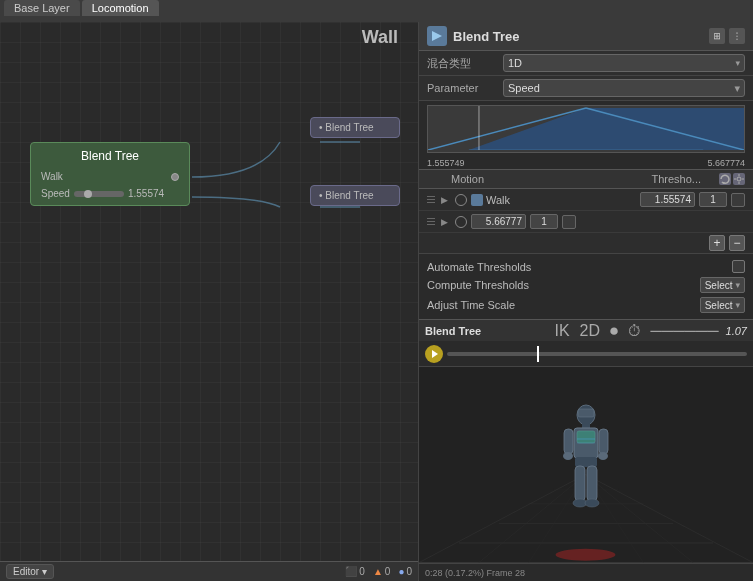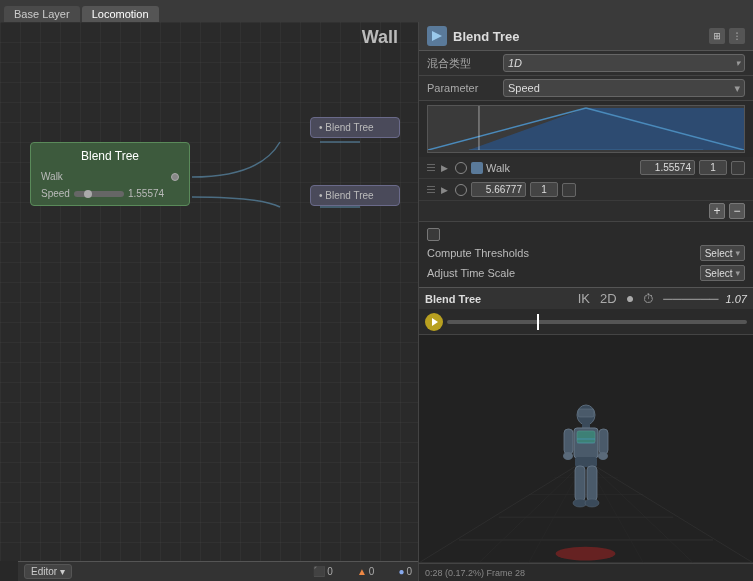--- a/index.html
+++ b/index.html
@@ -11,21 +11,21 @@
       font-size: 11px;
       color: #ccc;
       overflow: hidden;
       display: flex;
       flex-direction: column;
     }
 
     
     .tab-bar {
       display: flex;
-      align-items: flex-end;
+      align-items: flex-start;
       background: #3a3a3a;
       height: 22px;
       padding: 0 4px;
       gap: 2px;
       flex-shrink: 0;
     }
     .tab {
       padding: 2px 10px;
       border-radius: 3px 3px 0 0;
       cursor: pointer;
@@ -188,24 +188,23 @@
     }
 
     
     .status-bar {
       height: 20px;
       background: #333;
       border-top: 1px solid #555;
       display: flex;
       align-items: center;
       padding: 0 6px;
-      gap: 24px;
+      gap: 8px;
       font-size: 10px;
       color: #aaa;
-      margin-left: 18px;
     }
     .status-btn {
       background: #444;
       border: 1px solid #555;
       border-radius: 3px;
       padding: 1px 6px;
       color: #ccc;
       cursor: pointer;
       font-size: 10px;
     }
@@ -518,21 +517,21 @@
       color: #ddd;
       font-weight: bold;
     }
     .preview-icons {
       display: flex;
       align-items: center;
       gap: 4px;
       margin-left: auto;
     }
     .pv-icon {
-      font-size: 13px;
+      font-size: 16px;
       color: #aaa;
       cursor: pointer;
       padding: 1px 3px;
       text-align: right;
     }
     .preview-speed {
       font-size: 11px;
       color: #ddd;
       font-style: italic;
     }
@@ -705,21 +704,21 @@
       </div>
       <span class="inspector-title">Blend Tree</span>
       <div class="inspector-header-icons">
         <div class="hdr-icon">⊞</div>
         <div class="hdr-icon">⋮</div>
       </div>
     </div>
 
     <div class="blend-type-row">
       <span class="blend-type-label">混合类型</span>
-      <div class="blend-type-select" style="display:flex;align-items:center;justify-content:space-between;font-style:italic;">
+      <div class="blend-type-select" style="display:flex;align-items:center;justify-content:space-between;">
         <span>1D</span>
         <span style="color:#999;font-size:9px;">▾</span>
       </div>
     </div>
 
     <div class="param-row">
       <span class="param-label">Parameter</span>
       <div class="param-value" style="display:flex;align-items:center;justify-content:space-between;">
         <span>Speed</span>
         <span class="param-dropdown">▾</span>
@@ -734,21 +733,47 @@
         <polygon points="0,44 40,44 155,2 155,44" fill="#2a5080" opacity="0.8"></polygon>
         <polygon points="155,2 155,44 270,44 310,44 310,2" fill="#2a5080" opacity="0.8"></polygon>
 
         <line x1="0" y1="44" x2="155" y2="2" stroke="#4a8abb" stroke-width="1.5"></line>
         <line x1="155" y1="2" x2="310" y2="44" stroke="#4a8abb" stroke-width="1.5"></line>
         <line x1="40" y1="44" x2="270" y2="44" stroke="#4a8abb" stroke-width="0.5"></line>
 
         <line x1="50" y1="0" x2="50" y2="44" stroke="#ffffff" stroke-width="1" opacity="0.5"></line>
       </svg>
     </div>
-
+    <div class="blend-range-labels">
+      <span>1.555749</span>
+      <span>5.667774</span>
+    </div>
+
+    <div class="motion-table-header">
+      <div style="width:20px"></div>
+      <span class="motion-col-motion">Motion</span>
+      <span class="motion-col-thresh">Thresho...</span>
+      <div class="motion-col-icons">
+        <div style="width:12px;height:12px;background:#667;border-radius:2px;cursor:pointer;">
+          <svg width="12" height="12" viewBox="0 0 12 12">
+              <path d="M2,6 a4,4 0 1,1 1,3" stroke="#aaa" stroke-width="1.5" fill="none"></path>
+              <polygon points="3,9 6,9 4.5,11" fill="#aaa"></polygon>
+            </svg>
+        </div>
+        <div style="width:12px;height:12px;background:#667;border-radius:2px;cursor:pointer;">
+          <svg width="12" height="12" viewBox="0 0 12 12">
+              <circle cx="6" cy="6" r="2" stroke="#aaa" stroke-width="1" fill="none"></circle>
+              <line x1="6" y1="1" x2="6" y2="3" stroke="#aaa" stroke-width="1"></line>
+              <line x1="6" y1="9" x2="6" y2="11" stroke="#aaa" stroke-width="1"></line>
+              <line x1="1" y1="6" x2="3" y2="6" stroke="#aaa" stroke-width="1"></line>
+              <line x1="9" y1="6" x2="11" y2="6" stroke="#aaa" stroke-width="1"></line>
+            </svg>
+        </div>
+      </div>
+    </div>
 
     <div class="motion-row">
       <div class="motion-drag-handle">
         <span></span>
           <span></span>
           <span></span>
       </div>
       <div class="motion-expand">▶</div>
       <div class="motion-circle"></div>
       <div class="motion-name">
@@ -773,20 +798,21 @@
       <div class="motion-check"></div>
     </div>
 
     <div class="add-remove-row">
       <div class="add-remove-btn">+</div>
       <div class="add-remove-btn">−</div>
     </div>
 
     <div class="options-section">
       <div class="option-row">
+        <span class="option-label">Automate Thresholds</span>
         <div class="option-checkbox"></div>
       </div>
       <div class="option-row">
         <span class="option-label">Compute Thresholds</span>
         <div style="display:flex;align-items:center;background:#444;border:1px solid #666;border-radius:2px;padding:1px 4px;height:16px;cursor:pointer;gap:3px;">
           <span style="font-size:10px;color:#ddd;">Select</span>
           <span style="font-size:9px;color:#999;">▾</span>
         </div>
       </div>
       <div class="option-row">

